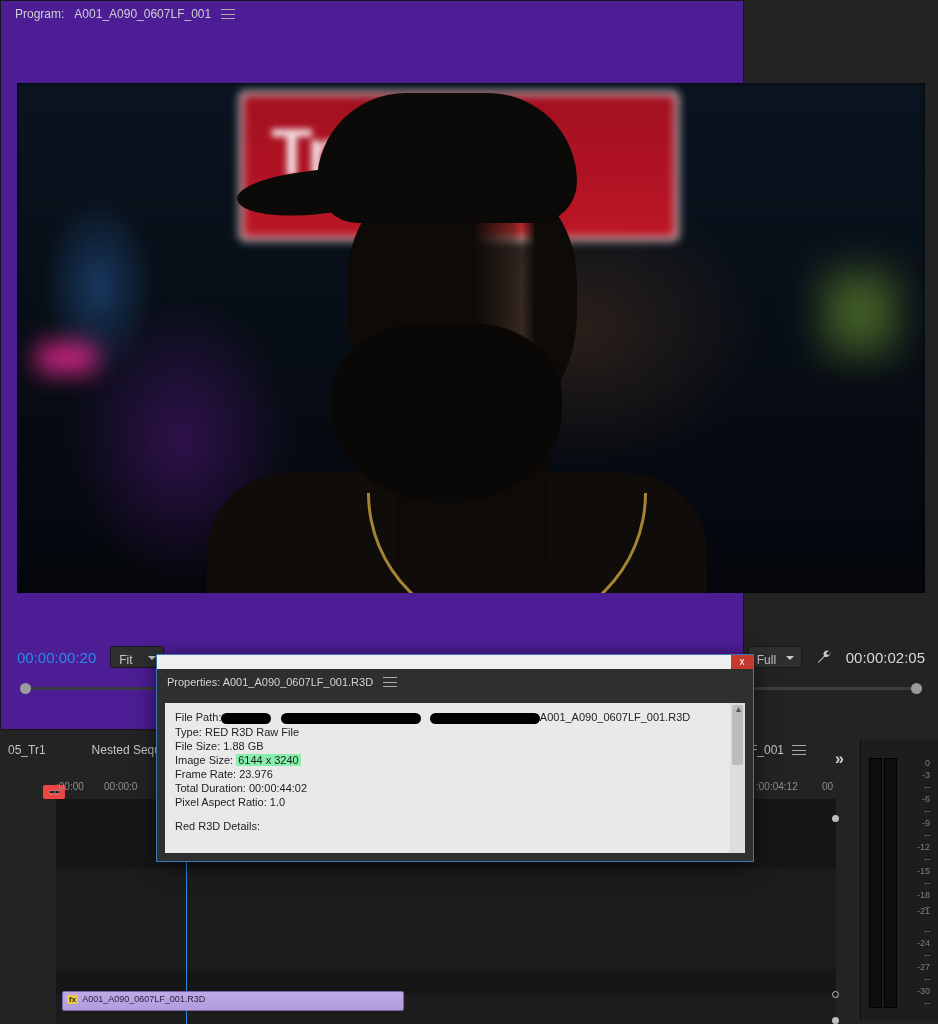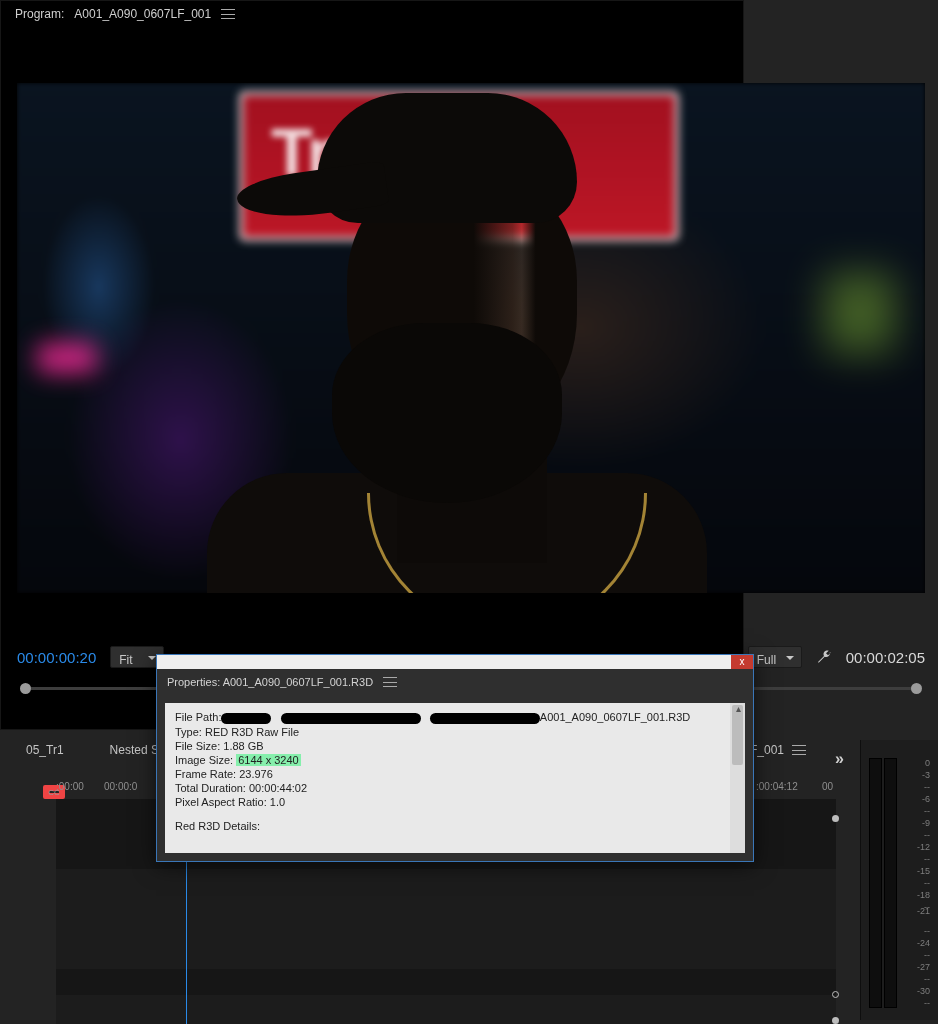--- a/index.html
+++ b/index.html
@@ -1,19 +1,19 @@
 <!DOCTYPE html>
 <html><head>
 <meta charset="utf-8">
 <style>
 * { margin:0; padding:0; box-sizing:border-box; font-family:"Segoe UI",Arial,sans-serif; }
 body { background:#232323; color:#b8b8b8; width:938px; height:1024px; position:relative; overflow:hidden; font-size:12px; }
 
 
-.program-panel { position:absolute; left:0; top:0; width:744px; height:730px; background:#000000; border:1px solid #161616; }
+.program-panel { position:absolute; left:0; top:0; width:744px; height:730px; background:#4c1d95; border:1px solid #161616; }
 .program-header { height:26px; display:flex; align-items:center; padding:0 14px; color:#cfcfcf; font-size:12px; gap:10px; }
 .hamburger { width:14px; height:10px; display:flex; flex-direction:column; justify-content:space-between; cursor:pointer; }
 .hamburger span { display:block; height:1px; background:#aaa; }
 
 .preview-area { position:absolute; left:16px; top:82px; width:908px; height:510px; background:#000; overflow:hidden; }
 .preview-bg { position:absolute; inset:0; background:
   radial-gradient(ellipse 260px 200px at 62% 48%, rgba(70,45,30,.55), transparent 70%),
   radial-gradient(ellipse 160px 200px at 18% 70%, rgba(120,30,180,.35), transparent 70%),
   radial-gradient(ellipse 80px 130px at 9% 40%, rgba(60,150,255,.3), transparent 70%),
   linear-gradient(#0a1420,#05070c); filter:blur(2px); }
@@ -44,21 +44,21 @@
 .handle-l { left:3px; } .handle-r { right:3px; }
 
 .monitor-icons { position:absolute; right:14px; top:706px; display:flex; align-items:center; gap:18px; }
 .mon-btn { width:20px; height:16px; cursor:pointer; }
 .mon-btn svg { width:100%; height:100%; fill:none; stroke:#bcbcbc; stroke-width:1.3; }
 .plus-btn { width:18px; height:18px; color:#cfcfcf; font-size:20px; line-height:14px; text-align:center; cursor:pointer; }
 
 
 .lower { position:absolute; left:0; top:731px; width:938px; height:293px; background:#232323; }
 .tabs-row { position:absolute; left:0; top:8px; width:850px; height:22px; display:flex; align-items:center; color:#c4c4c4; }
-.tab-txt { padding:0 8px; font-size:12px; white-space:nowrap; cursor:pointer;margin-left:18px; }
+.tab-txt { padding:0 8px; font-size:12px; white-space:nowrap; cursor:pointer; }
 .tab-seq { position:absolute; right:44px; display:flex; align-items:center; gap:8px; }
 .tab-chev { position:absolute; right:6px; top:11px; color:#d0d0d0; font-size:16px; font-weight:bold; cursor:pointer; }
 
 .time-ruler { position:absolute; left:0; top:48px; width:850px; height:20px; color:#8f8f8f; font-size:10px; }
 .time-ruler .tick { position:absolute; top:2px; }
 .cc-badge { position:absolute; left:12px; top:54px; width:22px; height:14px; border:6px solid #ef4444; border-radius:2px; color:#9c9c9c; font-size:8px; display:flex; align-items:center; justify-content:center; cursor:pointer;margin-left:31px; }
 
 .timeline-body { position:absolute; left:56px; top:68px; width:780px; height:225px; background:#1c1c1c; }
 .track-dark { position:absolute; left:0; width:100%; background:#161616; }
 .playhead { position:absolute; top:0; bottom:0; width:1px; background:#2a8ae8; }
@@ -177,20 +177,23 @@
     <span class="tick" style="left:104px">00:00:0</span>
     <span class="tick" style="left:756px">:00:04:12</span>
     <span class="tick" style="left:822px">00</span>
   </div>
 
   <div class="timeline-body">
     <div class="track-dark" style="top:0;height:70px"></div>
     <div class="track-dark" style="top:170px;height:26px"></div>
     <div class="playhead" style="left:130px">
       <div class="playhead-cap"></div>
+    </div>
+    <div class="clip" style="left:6px;top:192px;width:342px">
+      <span class="fx-badge">fx</span><span>A001_A090_0607LF_001.R3D</span>
     </div>
     <div class="snap-dot" style="right:-3px;top:16px"></div>
     <div class="snap-dot snap-hollow" style="right:-3px;top:192px"></div>
     <div class="snap-dot" style="right:-3px;top:218px"></div>
   </div>
 </div>
 
 <div class="audio-meters">
   <div class="meter-pair">
     <div class="meter-col"></div>

